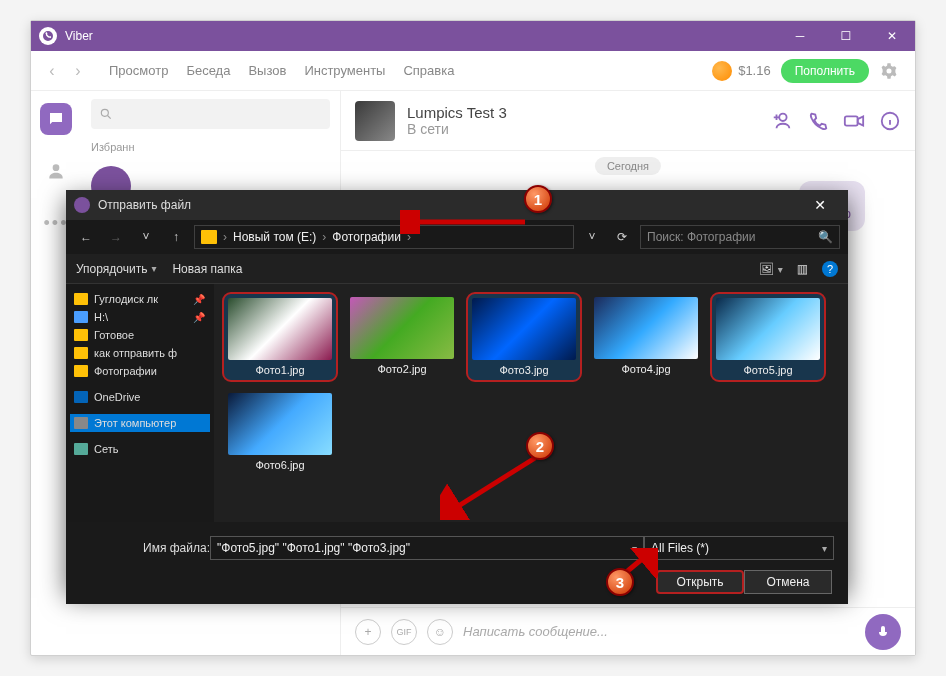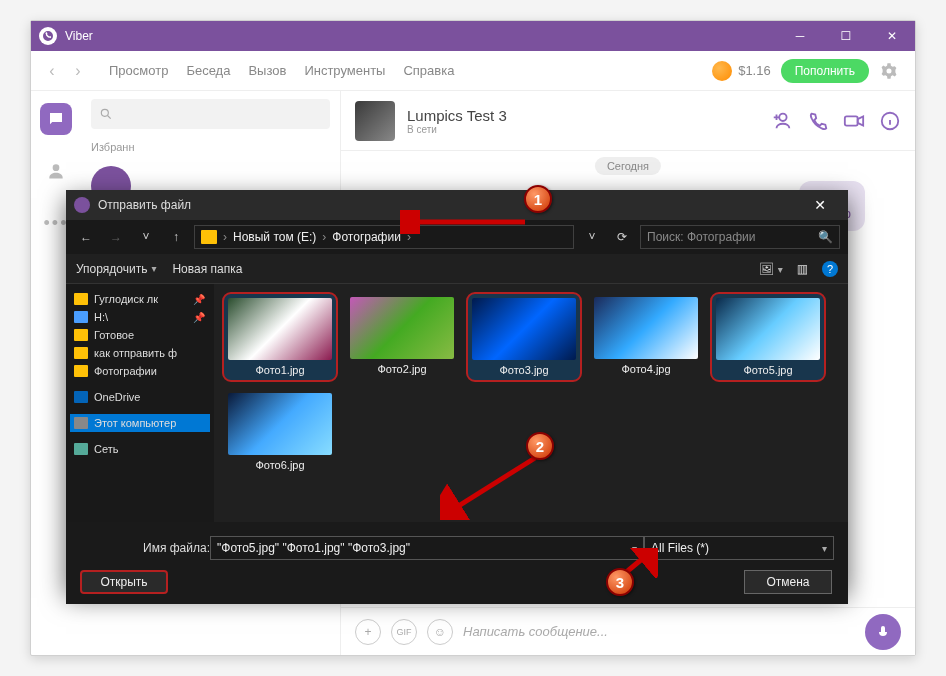--- a/index.html
+++ b/index.html
@@ -31,21 +31,21 @@
 .fav-label{font-size:11px;color:#999;padding:4px 10px}
 .conv{height:58px;display:flex;align-items:center;padding:0 10px}
 .avatar{width:40px;height:40px;border-radius:50%;background:#7b519d;flex-shrink:0}
 .av-laptop{background:linear-gradient(135deg,#3a3a3a,#888)}
 .av-citrus{background:radial-gradient(circle,#f4e04d,#8bc34a)}
 .av-flower{background:linear-gradient(135deg,#8bc34a,#fff,#8bc34a)}
 .chat-area{flex:1;display:flex;flex-direction:column;position:relative;background:#fff}
 .chat-header{height:60px;display:flex;align-items:center;padding:0 14px;border-bottom:1px solid #eee;gap:12px}
 .ch-av{width:40px;height:40px;border-radius:4px;background:linear-gradient(135deg,#3a3a3a,#888)}
 .ch-name{font-size:15px;color:#444;font-weight:500}
-.ch-status{font-size:10px;color:#999}
+.ch-status{font-size:14px;color:#999}
 .ch-actions{margin-left:auto;display:flex;gap:14px;color:#9069c0}
 .ch-actions svg{width:22px;height:22px}
 .chat-body{flex:1;background:#fff;position:relative}
 .date-pill{position:absolute;top:6px;left:50%;transform:translateX(-50%);background:#eee;color:#888;font-size:11px;padding:3px 12px;border-radius:10px}
 .msg-bubble{position:absolute;right:50px;top:30px;background:#e7e0f0;border-radius:12px;padding:10px 14px;font-size:13px;color:#555;max-width:200px}
 .msg-time{position:absolute;right:14px;bottom:8px;font-size:11px;color:#999;display:flex;align-items:center;gap:4px}
 .msg-checks{color:#9069c0}
 .composer{height:48px;border-top:1px solid #eee;display:flex;align-items:center;padding:0 14px;gap:10px}
 .comp-btn{width:26px;height:26px;border:1px solid #ccc;border-radius:50%;display:flex;align-items:center;justify-content:center;color:#aaa;font-size:12px}
 .comp-input{flex:1;color:#aaa;font-size:13px;font-style:italic}
@@ -86,21 +86,21 @@
 .t3{background:linear-gradient(135deg,#001a4d,#0066ff,#001a4d)}
 .t4{background:linear-gradient(135deg,#1a2a5a,#3af,#fff)}
 .t5{background:linear-gradient(135deg,#0a2a4a,#6cf,#fff)}
 .t6{background:linear-gradient(135deg,#0a1a3a,#4af,#8df)}
 .file-label{font-size:11px;color:#eee;margin-top:4px}
 .fd-footer{padding:14px 14px 10px;background:#1a1a1a}
 .fd-row{display:flex;align-items:center;margin-bottom:10px}
 .fd-label{width:130px;text-align:right;color:#ddd}
 .fd-input{flex:1;height:24px;background:#191919;border:1px solid #555;color:#eee;padding:0 6px;display:flex;align-items:center;justify-content:space-between}
 .fd-filter{width:190px;height:24px;background:#191919;border:1px solid #555;color:#eee;padding:0 6px;display:flex;align-items:center;justify-content:space-between}
-.fd-buttons{display:flex;justify-content:space-between;padding-right:2px}
+.fd-buttons{display:flex;justify-content:flex-end;padding-right:2px}
 .fd-btn{width:88px;height:24px;border:1px solid #666;background:#2a2a2a;color:#eee;display:flex;align-items:center;justify-content:center;font-size:12px}
 .fd-btn.primary{border:2px solid #b52020;border-radius:4px}
 .dd{color:#aaa;font-size:10px}
 
 .marker{position:absolute;width:28px;height:28px;border-radius:50%;background:radial-gradient(circle at 35% 30%,#ff9966,#cc3300);border:2px solid #8b0000;display:flex;align-items:center;justify-content:center;color:#fff;font-weight:bold;font-size:15px;box-shadow:1px 1px 3px rgba(0,0,0,.5);z-index:50}
 .arrow{position:absolute;z-index:49}
 </style>
 </head>
 <body>
 

